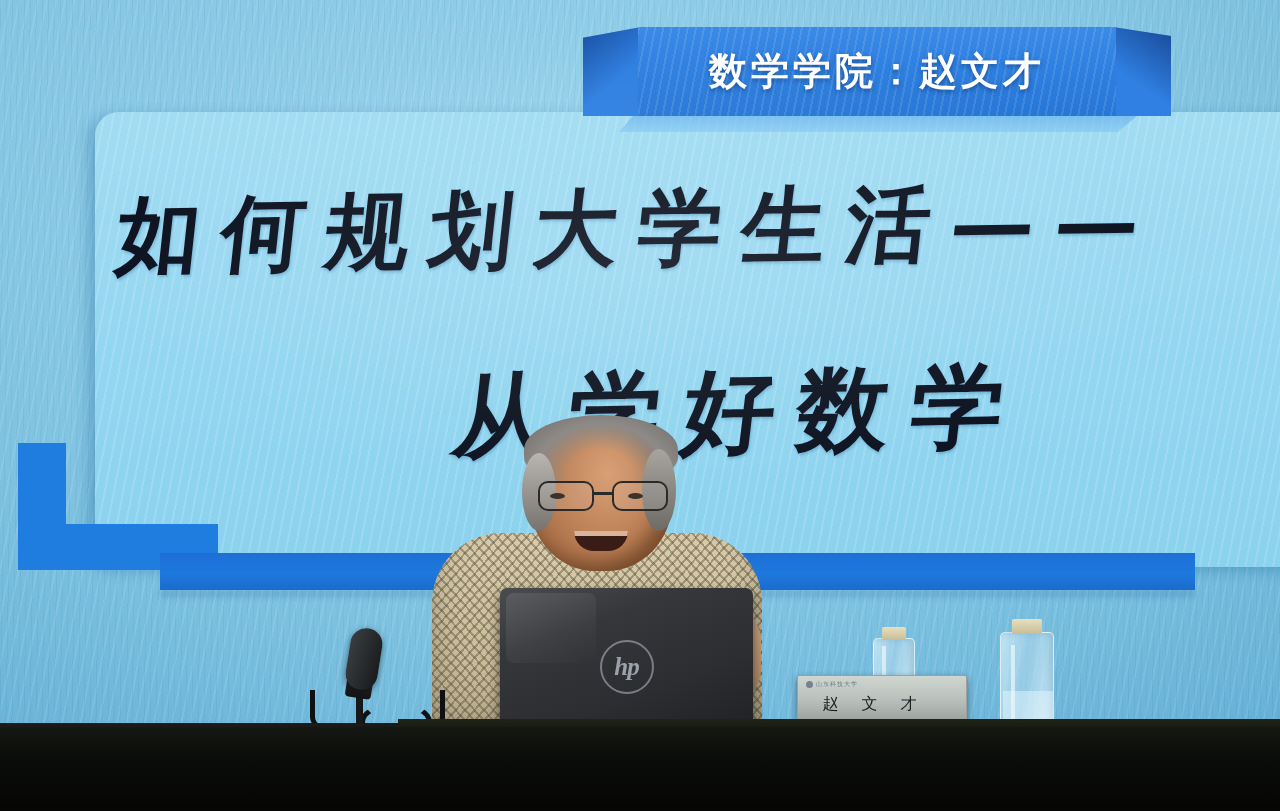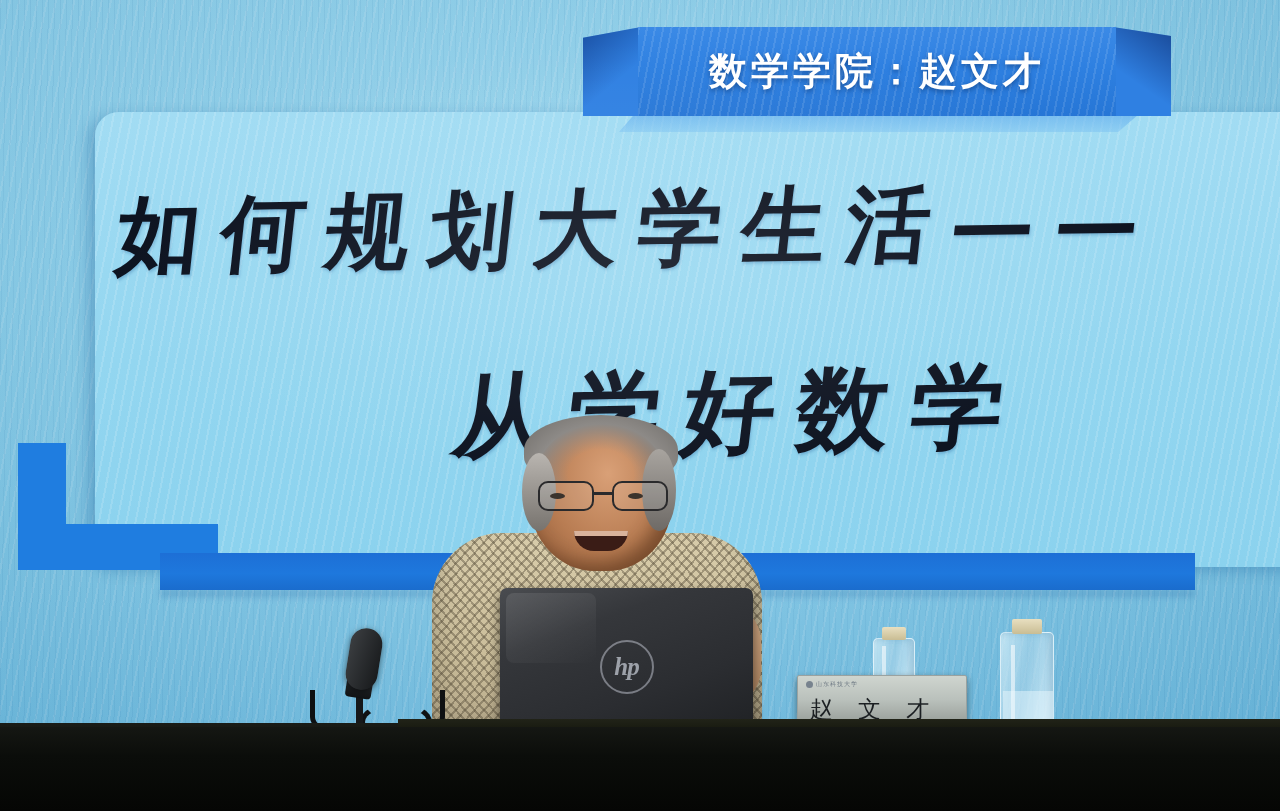--- a/index.html
+++ b/index.html
@@ -137,21 +137,21 @@
     font-family:"Liberation Serif",serif;letter-spacing:-1px;}
 
   
   .nameplate{position:absolute;left:797px;top:675px;width:170px;height:56px;
     background:linear-gradient(180deg,#cfd5cf 0%,#b9c0bb 45%,#8e948f 100%);
     border:1px solid #9aa2a0;border-radius:2px;box-shadow:0 3px 7px rgba(0,0,0,.45);}
   .nameplate .univ{position:absolute;left:8px;top:4px;display:flex;align-items:center;gap:3px;
     color:#4d5a6b;font-size:6px;letter-spacing:1px;opacity:.75;}
   .nameplate .logo{width:7px;height:7px;border-radius:50%;background:#5d6a7b;}
   .nameplate .nm{position:absolute;left:0;right:16px;top:18px;text-align:center;
-    color:#1b1f22;font-size:23px;letter-spacing:9px;font-weight:500;
+    color:#1b1f22;font-size:16px;letter-spacing:9px;font-weight:500;
     font-family:"DejaVu Sans","Liberation Sans",sans-serif;}
 
   
   .bottle{position:absolute;}
   .bottle .cap{position:absolute;left:50%;transform:translateX(-50%);top:0;
     background:linear-gradient(180deg,#e8dfc0,#c9bd94);border-radius:2px;}
   .bottle .body{position:absolute;left:0;top:0;border-radius:5px 5px 3px 3px;
     background:linear-gradient(100deg,rgba(225,245,252,.70) 0%,rgba(175,215,235,.55) 45%,rgba(235,250,255,.78) 100%);
     border:1px solid rgba(255,255,255,.45);box-shadow:inset -4px 0 7px rgba(60,120,160,.30);}
   .bottle .shine{position:absolute;width:4px;top:12%;bottom:10%;left:20%;background:rgba(255,255,255,.55);}

